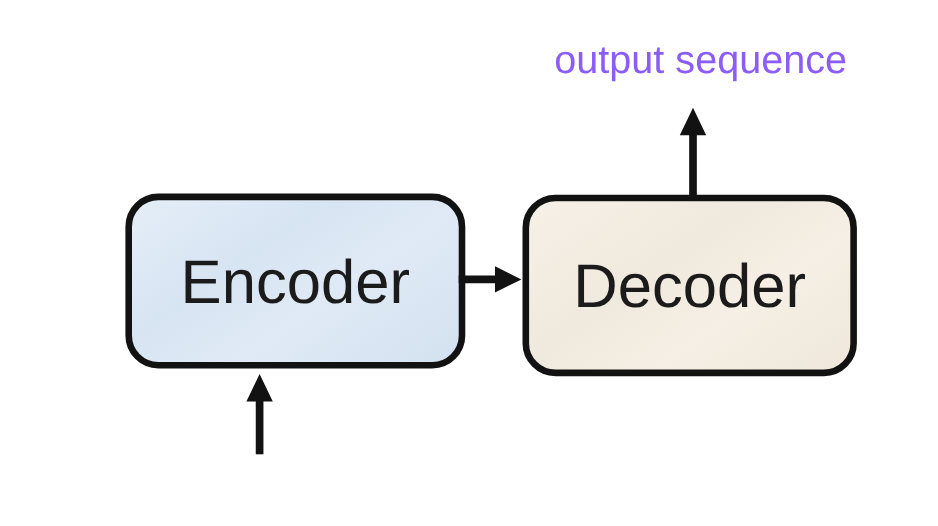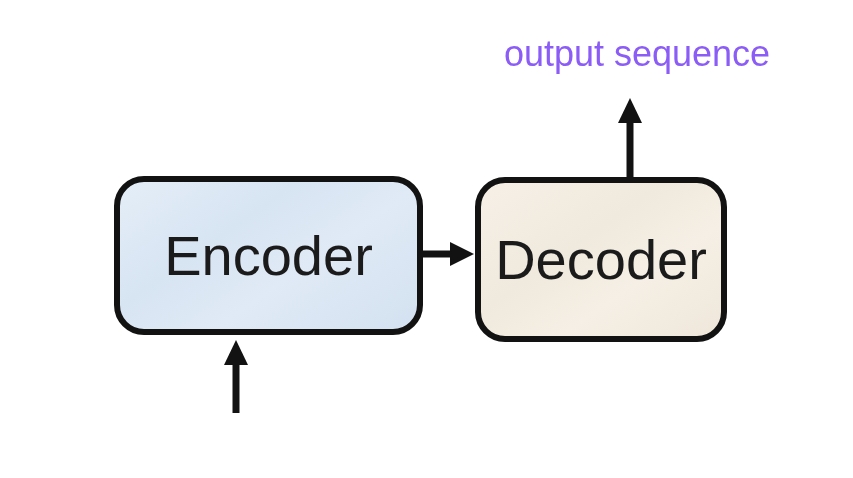--- a/index.html
+++ b/index.html
@@ -43,21 +43,21 @@
     top: 176px;
     width: 309px;
     height: 159px;
     background:
       linear-gradient(145deg, #e4eef8 0%, #d7e4f2 35%, #e0eaf6 60%, #d3e1f0 100%);
     margin-left: 36px;
   }
   .node.decoder {
     left: 475px;
     top: 177px;
-    width: 252px;
+    width: 304px;
     height: 165px;
     background:
       linear-gradient(145deg, #f6f0e7 0%, #f0e9dd 40%, #f5efe5 65%, #efe7da 100%);
   }
   svg.arrows {
     position: absolute;
     left: 0;
     top: 0;
     pointer-events: none;
   }

